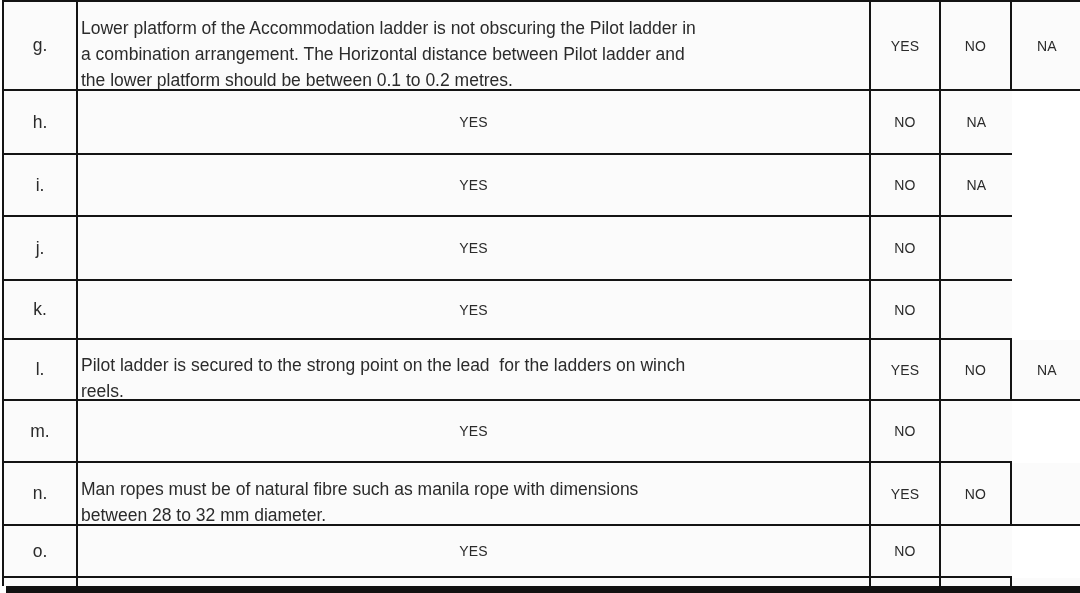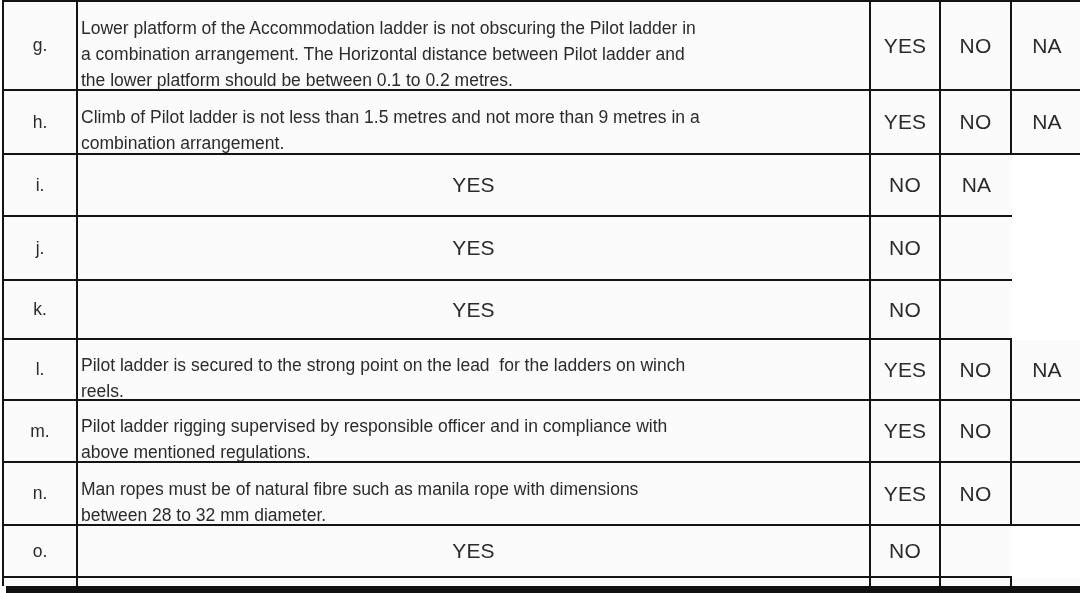--- a/index.html
+++ b/index.html
@@ -40,21 +40,21 @@
   .desc{
     padding:18px 2px 2px 3px;
   }
   .desc-text{
     font-size:17.5px;
     line-height:26px;
     white-space:pre-wrap;
   }
   .opt{
     justify-content:center;
-    font-size:21px;
+    font-size:14px;
     letter-spacing:0.2px;
   }
   .stub .cell{border-bottom:none;}
   .thick-bar{
     position:absolute;
     left:6px;right:0;bottom:0;
     height:7px;
     background:#111111;
   }
 </style>
@@ -71,24 +71,20 @@
 a combination arrangement. The Horizontal distance between Pilot ladder and
 the lower platform should be between 0.1 to 0.2 metres.</div>
         </div>
       <div class="cell opt">YES</div>
       <div class="cell opt">NO</div>
       <div class="cell opt last">NA</div>
     </div>
 
     <div class="row" style="height:64px">
       <div class="cell letter">h.</div>
-      <div class="cell desc">
-          <div class="desc-text">Climb of Pilot ladder is not less than 1.5 metres and not more than 9 metres in a
-combination arrangement.</div>
-        </div>
       <div class="cell opt">YES</div>
       <div class="cell opt">NO</div>
       <div class="cell opt last">NA</div>
     </div>
 
     <div class="row" style="height:62px">
       <div class="cell letter">i.</div>
       <div class="cell opt">YES</div>
       <div class="cell opt">NO</div>
       <div class="cell opt last">NA</div>
@@ -114,24 +110,20 @@
           <div class="desc-text">Pilot ladder is secured to the strong point on the lead  for the ladders on winch
 reels.</div>
         </div>
       <div class="cell opt">YES</div>
       <div class="cell opt">NO</div>
       <div class="cell opt last">NA</div>
     </div>
 
     <div class="row" style="height:62px">
       <div class="cell letter">m.</div>
-      <div class="cell desc">
-          <div class="desc-text">Pilot ladder rigging supervised by responsible officer and in compliance with
-above mentioned regulations.</div>
-        </div>
       <div class="cell opt">YES</div>
       <div class="cell opt">NO</div>
       <div class="cell opt last"></div>
     </div>
 
     <div class="row" style="height:63px">
       <div class="cell letter">n.</div>
       <div class="cell desc">
           <div class="desc-text">Man ropes must be of natural fibre such as manila rope with dimensions
 between 28 to 32 mm diameter.</div>

